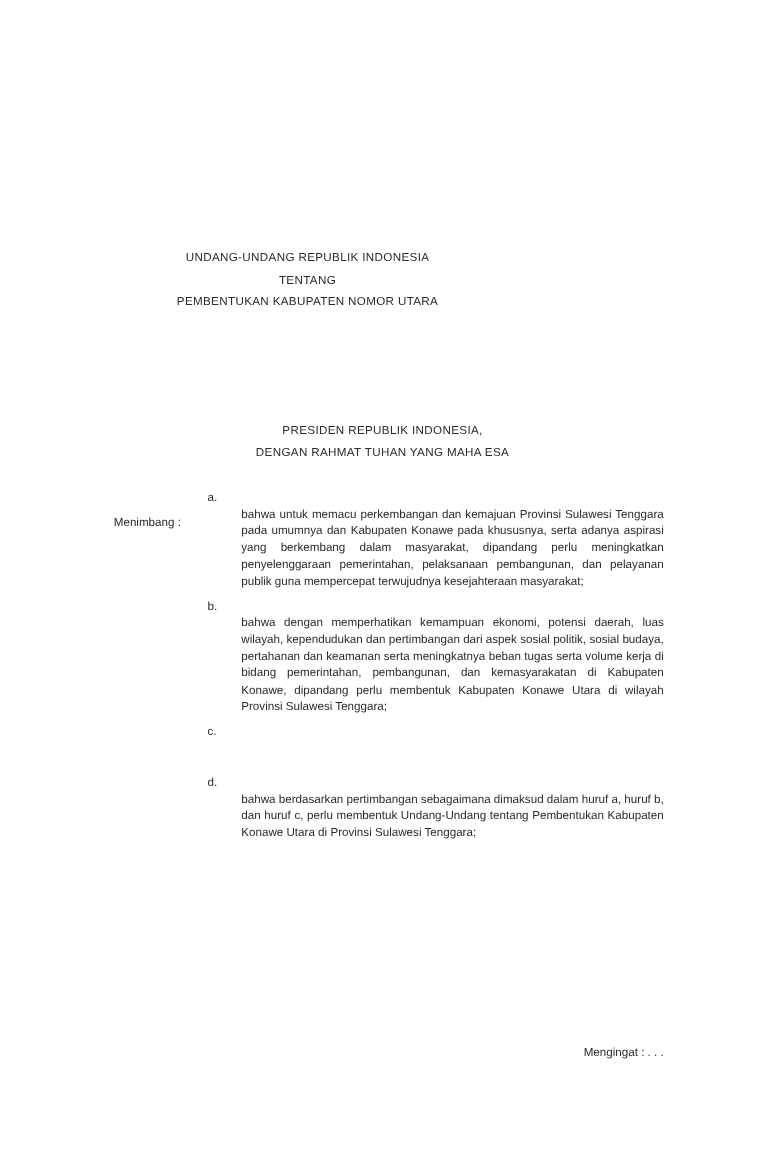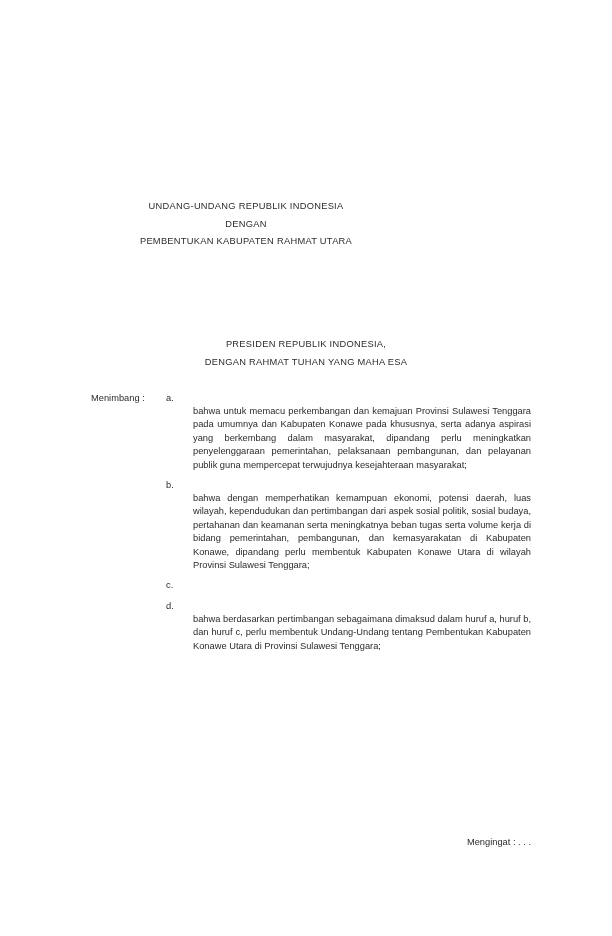--- a/index.html
+++ b/index.html
@@ -68,20 +68,21 @@
     display: flex;
     align-items: flex-start;
   }
   .considering-row + .considering-row {
     margin-top: 7px;
   }
   .considering-label {
     width: 75px;
     flex: 0 0 75px;
     white-space: nowrap;
+    margin-top: 20px;
   }
   .considering-label.blank {
     visibility: hidden;
   }
   .considering-marker {
     width: 27px;
     flex: 0 0 27px;
     white-space: nowrap;
   }
   .considering-text {
@@ -108,22 +109,22 @@
     white-space: nowrap;
   }
 </style>
 </head>
 <body>
 
 <div class="page">
 
   <div class="title-block">
     <div class="title-line">UNDANG-UNDANG REPUBLIK INDONESIA</div>
-    <div class="title-line">DENGAN</div>
-    <div class="title-line">PEMBENTUKAN KABUPATEN RAHMAT UTARA</div>
+    <div class="title-line">TENTANG</div>
+    <div class="title-line">PEMBENTUKAN KABUPATEN NOMOR UTARA</div>
   </div>
 
   <div class="invocation-block">
     <div class="invocation-line gap-before">PRESIDEN REPUBLIK INDONESIA,</div>
     <div class="invocation-line">DENGAN RAHMAT TUHAN YANG MAHA ESA</div>
   </div>
 
   <div class="considering-block">
 
     <div class="considering-row">

